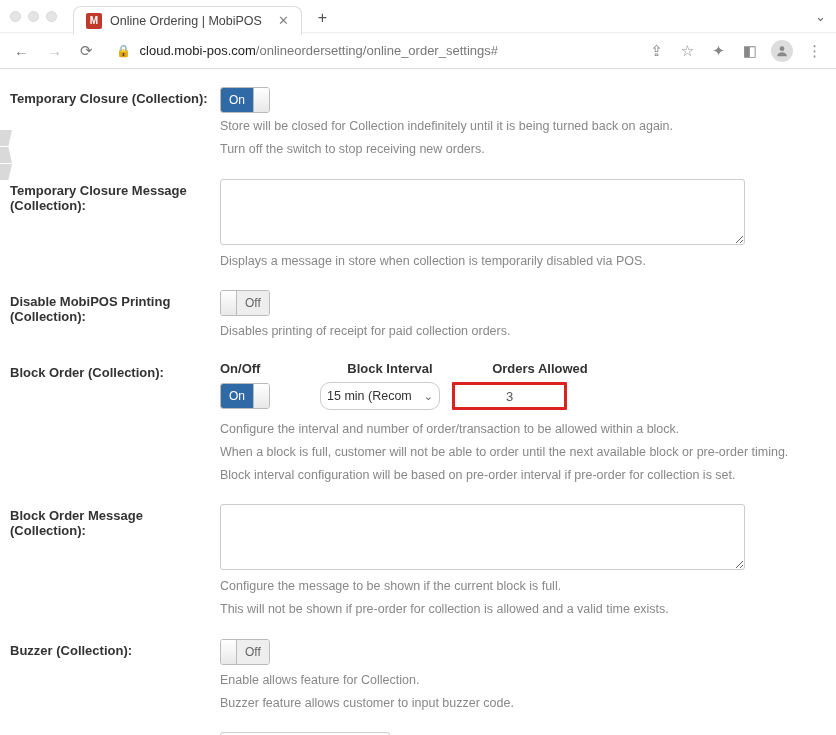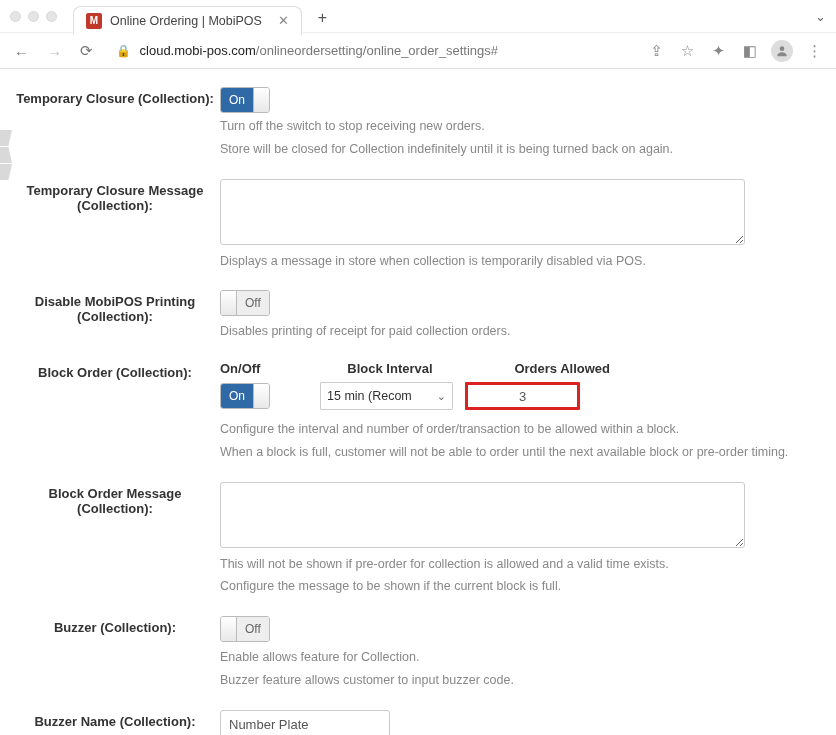--- a/index.html
+++ b/index.html
@@ -27,35 +27,35 @@
   .urlbar { flex:1; display:flex; align-items:center; gap:8px; border-radius: 16px; padding: 4px 10px; color:#555; font-size:13px;}
   .lock { font-size:12px; color:#555;}
   .urltext { color:#222; }
   .urltext .path { color:#777; }
   .tbicon { color:#888; font-size:15px; padding:0 4px;}
   .avatar { width:22px;height:22px;border-radius:50%;background:#ddd; display:flex;align-items:center;justify-content:center;}
   .avatar svg { width:14px;height:14px;}
   
   .content { padding: 8px 20px 30px 10px; }
   .row { display:flex; align-items:flex-start; padding: 10px 0; }
-  .labelcol { width: 210px; font-weight: 600; color:#333; padding-top:4px; font-size:13px;text-align:center;}
+  .labelcol { width: 210px; font-weight: 600; color:#333; padding-top:4px; font-size:13px;}
   .ctrlcol { flex:1; }
   .help { color:#888; font-size:12.5px; line-height:1.5; margin-top:4px;}
   .toggle { display:inline-flex; align-items:center; border:1px solid #bbb; border-radius:3px; height:26px; overflow:hidden; background:linear-gradient(#fff,#f0f0f0);}
   .toggle.on .lab { background:#2f6aa6; color:#fff; padding:0 8px; font-size:12px; height:100%; display:flex;align-items:center;}
   .toggle.on .knob { width:16px; height:100%; background:linear-gradient(#fff,#e8e8e8); border-left:1px solid #bbb;}
   .toggle.off .knob { width:16px; height:100%; background:linear-gradient(#fff,#e8e8e8); border-right:1px solid #bbb;}
   .toggle.off .lab { background:#eee; color:#666; padding:12px 8px; font-size:12px; height:100%; display:flex;align-items:center;}
   textarea.bigbox { width: 525px; height: 66px; border:1px solid #ccc; border-radius:3px; resize: both; font-family:inherit; font-size:13px; padding:6px;}
   .headrow { display:flex; gap:0; font-weight:600; font-size:13px; color:#333; margin-bottom:6px;}
   .h-onoff{ width:100px;}
   .h-int { width:140px; text-align:center;}
-  .h-ord { width:140px; text-align:right; margin-left:10px;}
+  .h-ord { width:140px; text-align:center; margin-left:10px;}
   .ctrlrow { display:flex; align-items:center;}
-  .select { width:133px; height:28px; border:1px solid #ccc; border-radius:1px; background:#fff; font-size:12.5px; padding:0 6px; display:flex; align-items:center; justify-content:space-between; margin-left:0px;}
+  .select { width:120px; height:28px; border:1px solid #ccc; border-radius:10px; background:#fff; font-size:12.5px; padding:0 6px; display:flex; align-items:center; justify-content:space-between; margin-left:0px;}
   .ordersbox { width:115px; height:28px; border:3px solid #d22; border-radius:1px; margin-left:12px; display:flex; align-items:center; justify-content:center; font-size:13px; color:#555;}
   .textinput { width:170px; height:30px; border:1px solid #ccc; border-radius:3px; padding:0 8px; font-size:13px; color:#555;}
   .sidestub { position:absolute; left:0; top:130px; }
   .sidestub div { width:12px; height:16px; background: #d9d9d9; margin-bottom:1px; clip-path: polygon(0 0, 100% 0, 70% 100%, 0 100%);}
   .sidestub div:nth-child(2){ clip-path: polygon(0 0, 70% 0, 100% 100%, 0 100%);}
 </style>
 </head>
 <body>
 
 <div class="browser-chrome">
@@ -105,22 +105,22 @@
 
 <div class="content">
 
   <div class="row">
     <div class="labelcol">Temporary Closure (Collection):</div>
     <div class="ctrlcol">
       <div class="toggle on">
         <span class="lab">On</span>
         <span class="knob"></span>
       </div>
+      <div class="help">Store will be closed for Collection indefinitely until it is being turned back on again.</div>
       <div class="help">Turn off the switch to stop receiving new orders.</div>
-      <div class="help">Store will be closed for Collection indefinitely until it is being turned back on again.</div>
     </div>
   </div>
 
   <div class="row">
     <div class="labelcol">Temporary Closure Message (Collection):</div>
     <div class="ctrlcol">
       <textarea class="bigbox" style=""></textarea>
       <div class="help">Displays a message in store when collection is temporarily disabled via POS.</div>
     </div>
   </div>
@@ -154,29 +154,30 @@
         <div class="select">
           <span>15 min (Recom</span>
           <span style="color:#666;font-size:11px;">⌄</span>
         </div>
         <div class="ordersbox">
           <span>3</span>
         </div>
       </div>
       <div class="help" style="margin-top:10px;">Configure the interval and number of order/transaction to be allowed within a block.</div>
       <div class="help">When a block is full, customer will not be able to order until the next available block or pre-order timing.</div>
+      <div class="help">Block interval configuration will be based on pre-order interval if pre-order for collection is set.</div>
     </div>
   </div>
 
   <div class="row">
     <div class="labelcol">Block Order Message (Collection):</div>
     <div class="ctrlcol">
       <textarea class="bigbox" style=""></textarea>
+      <div class="help">Configure the message to be shown if the current block is full.</div>
       <div class="help">This will not be shown if pre-order for collection is allowed and a valid time exists.</div>
-      <div class="help">Configure the message to be shown if the current block is full.</div>
     </div>
   </div>
 
   <div class="row">
     <div class="labelcol">Buzzer (Collection):</div>
     <div class="ctrlcol">
       <div class="toggle off">
         <span class="knob"></span>
         <span class="lab">Off</span>
       </div>

